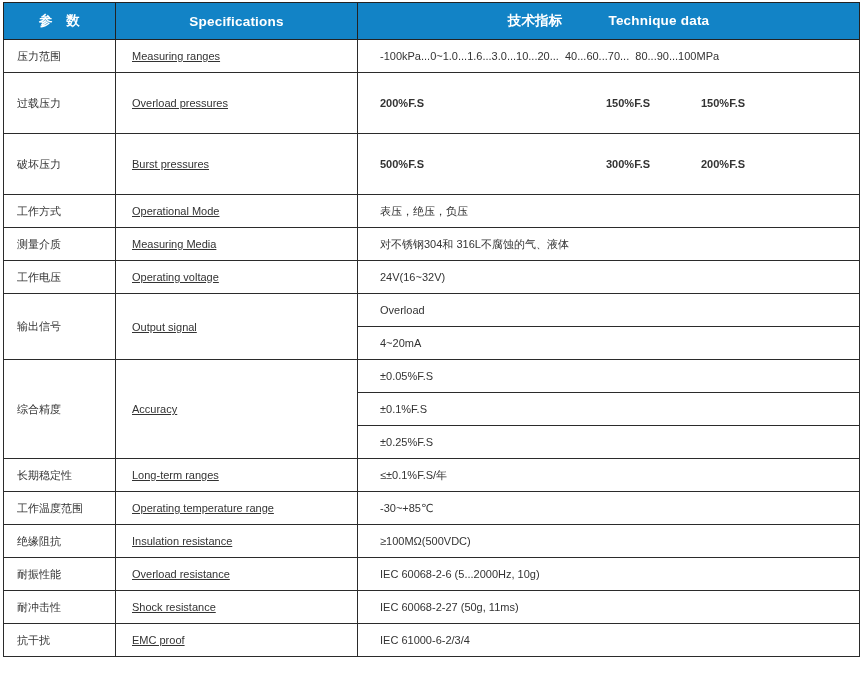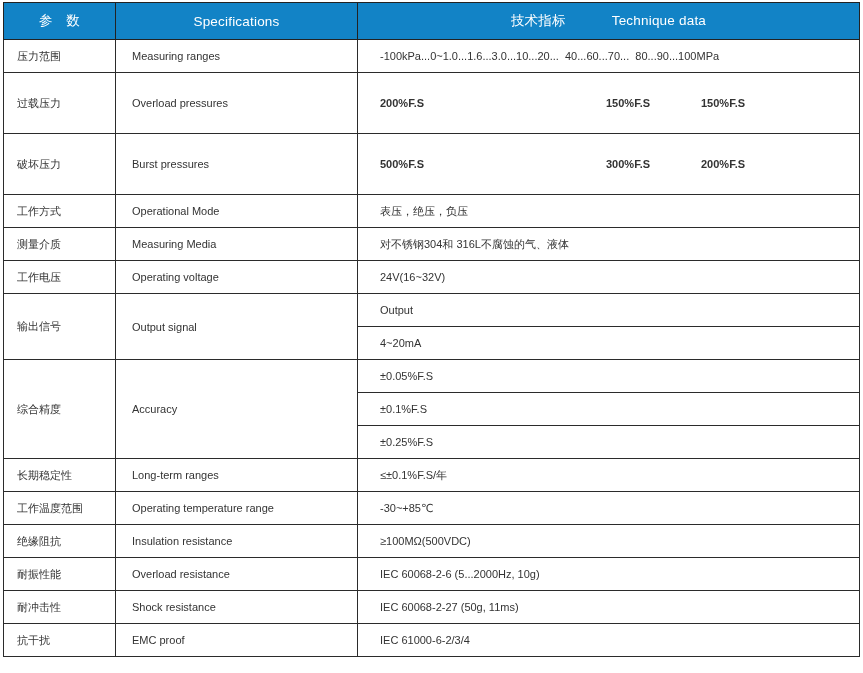--- a/index.html
+++ b/index.html
@@ -19,39 +19,39 @@
     width: 100%;
     border-collapse: collapse;
     table-layout: fixed;
   }
   col.c1 { width: 112px; }
   col.c2 { width: 242px; }
   th {
     background: #1283C6;
     color: #ffffff;
     font-size: 13.5px;
-    font-weight: normal;
+    font-weight: bold;
     height: 37px;
     border: 1px solid #222222;
     text-align: center;
     vertical-align: middle;
     letter-spacing: 0.2px;
     padding: 0;
     margin-left: 34px;
   }
   td {
     border: 1px solid #2b2b2b;
     height: 33px;
     font-size: 11px;
     vertical-align: middle;
     padding: 0;
     background: #ffffff;
   }
   td.param { padding-left: 13px; }
-  td.spec  { padding-left: 16px; }
+  td.spec  { padding-left: 16px; text-decoration: underline; }
   td.value { padding-left: 22px; white-space: pre; }
   .multi { display: flex; align-items: center; font-weight: bold; }
   .multi .v1 { width: 226px; }
   .multi .v2 { width: 95px; }
   .tech-en { margin-left: 42px; }
 </style>
 </head>
 <body>
 
 <div class="frame">
@@ -110,21 +110,21 @@
         <td class="value">对不锈钢304和 316L不腐蚀的气、液体</td>
       </tr>
       <tr>
         <td class="param">工作电压</td>
         <td class="spec">Operating voltage</td>
         <td class="value">24V(16~32V)</td>
       </tr>
       <tr>
         <td class="param" rowspan="2">输出信号</td>
         <td class="spec" rowspan="2">Output signal</td>
-        <td class="value">Output</td>
+        <td class="value">Overload</td>
       </tr>
       <tr>
         <td class="value">4~20mA</td>
       </tr>
       <tr>
         <td class="param" rowspan="3">综合精度</td>
         <td class="spec" rowspan="3">Accuracy</td>
         <td class="value">±0.05%F.S</td>
       </tr>
       <tr>

